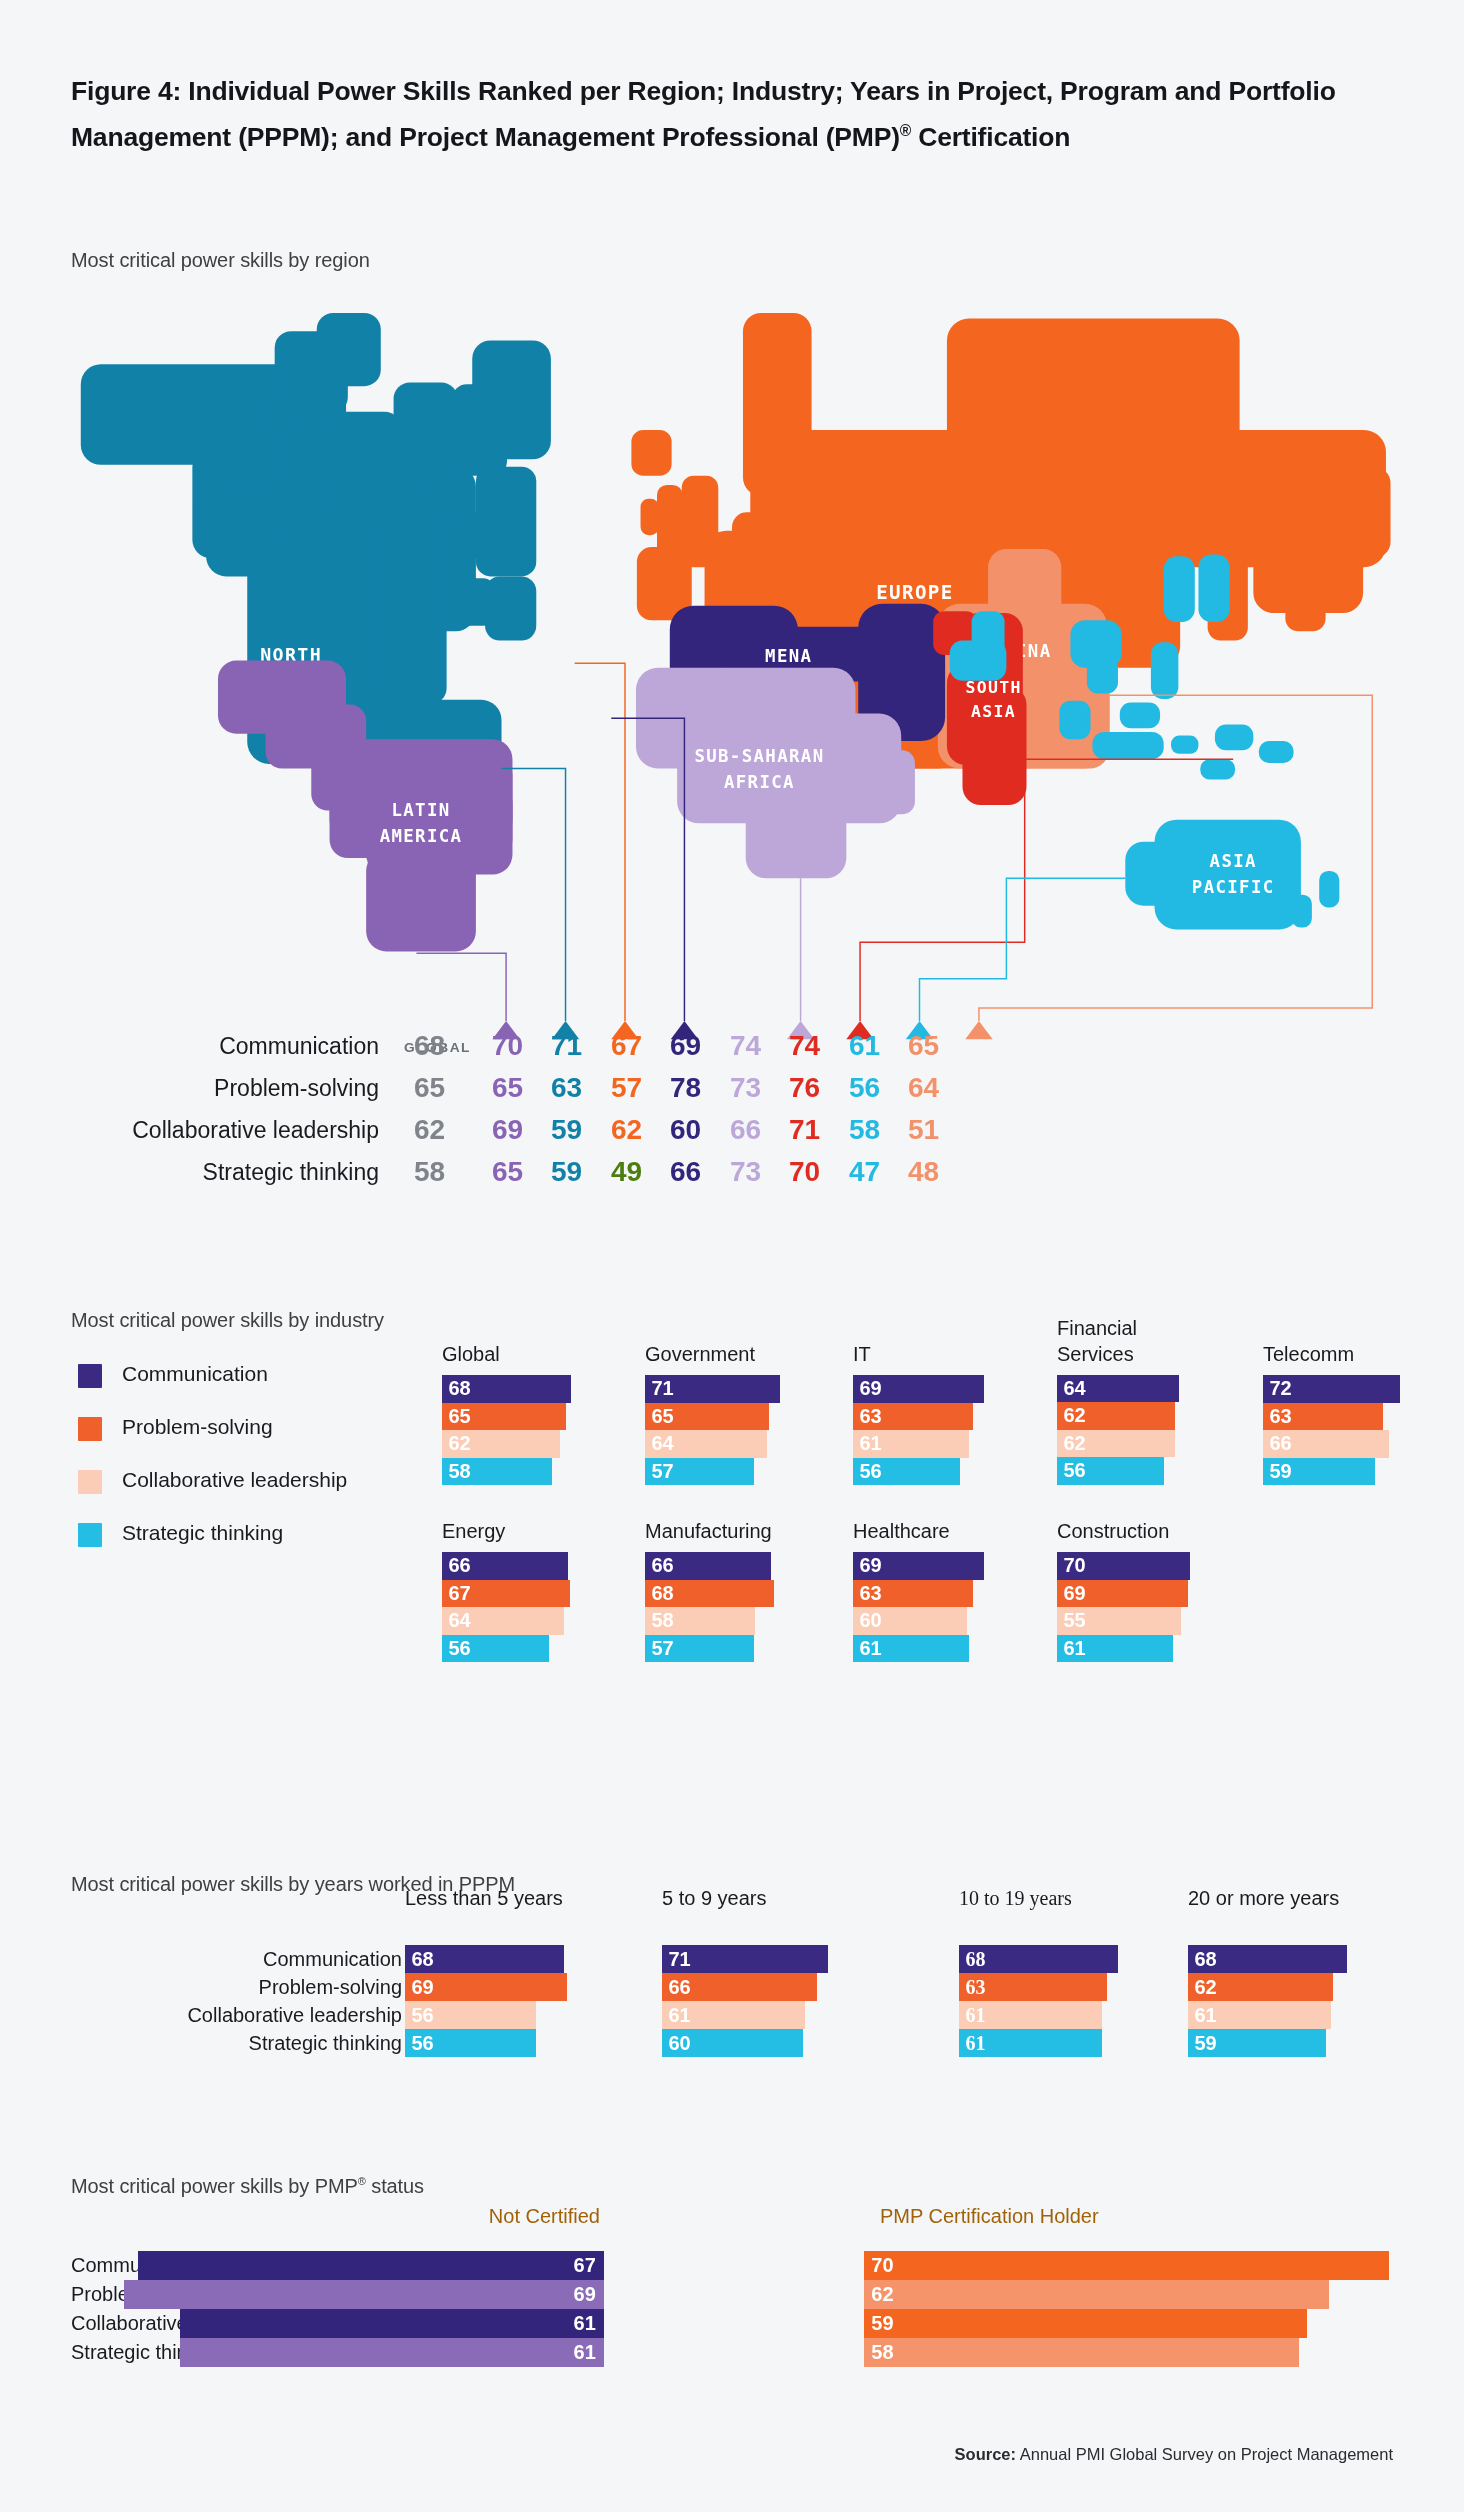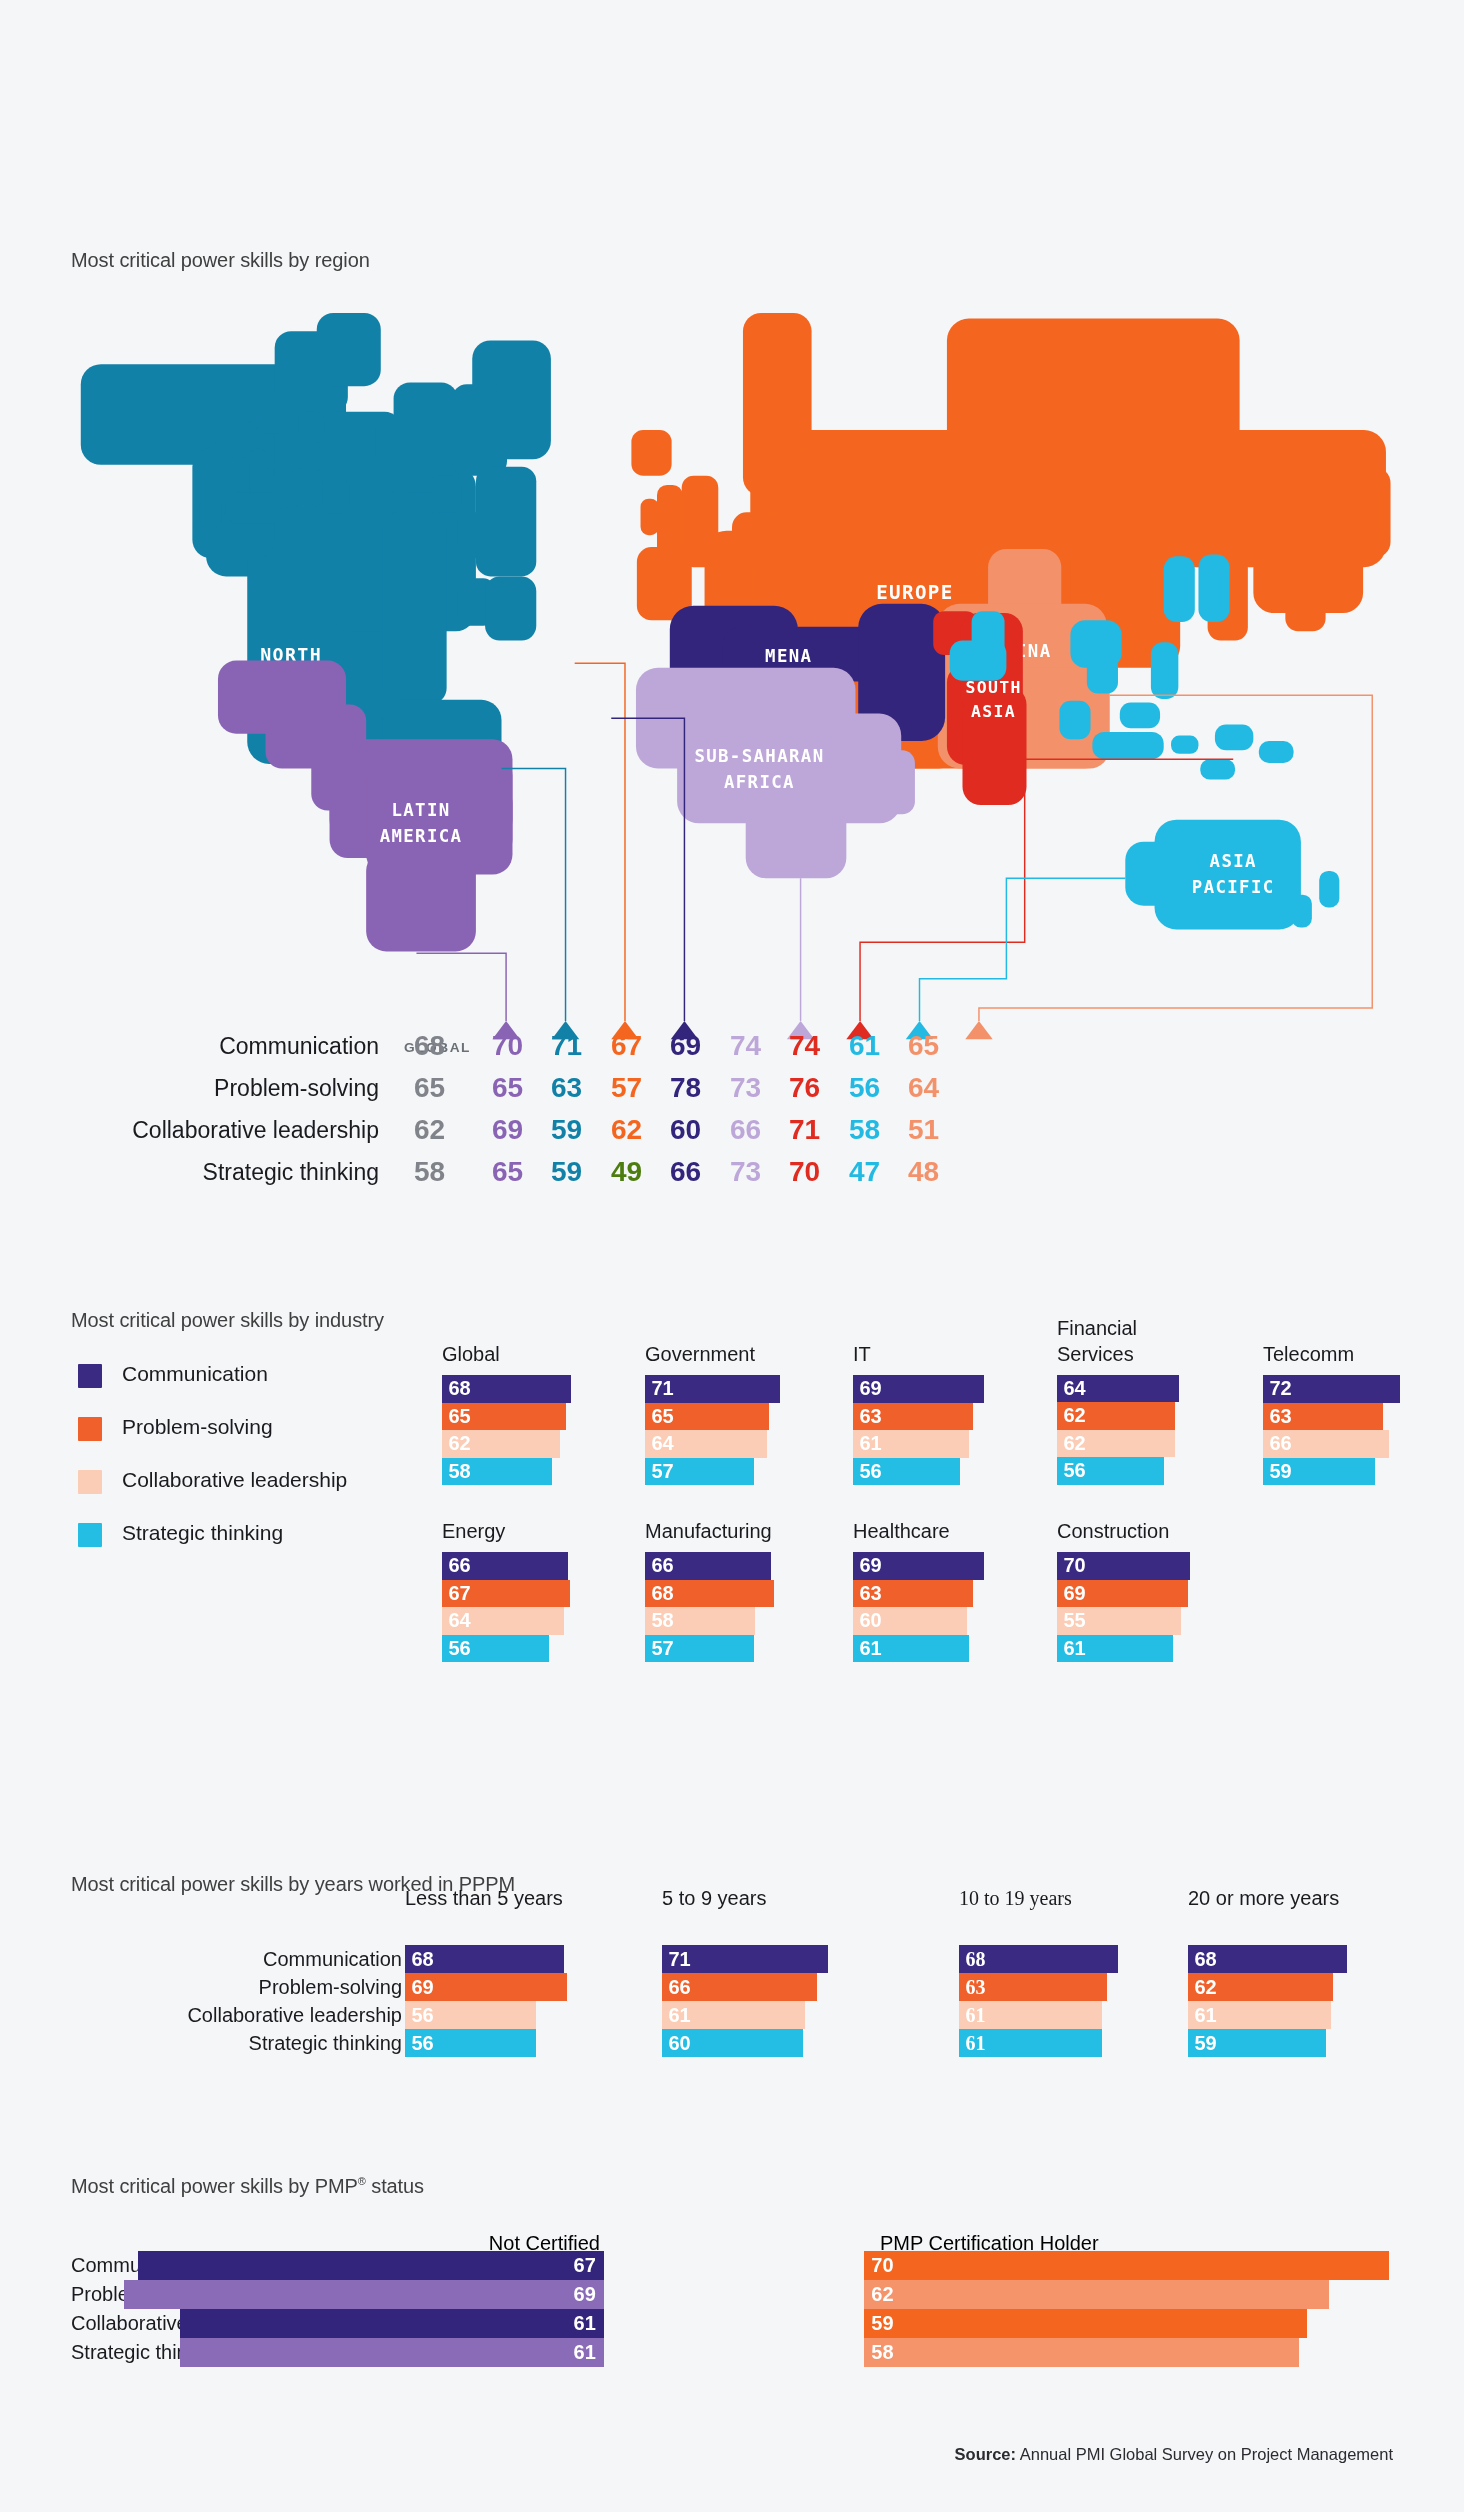--- a/index.html
+++ b/index.html
@@ -72,21 +72,21 @@
   .pp-bars{position:absolute;left:0;top:60px;width:256px;}
   .pp-bar{
     position:relative;height:28px;color:#fff;font-size:20px;font-weight:600;
     line-height:28px;padding-left:6.4px;box-sizing:border-box;white-space:nowrap;
   }
 
   
   #pmp-wrap{position:absolute;left:0;top:2196px;width:1464px;height:210px;}
   .pmp-labels{position:absolute;left:71px;top:55px;}
   .pmp-label{font-size:20px;line-height:29px;height:29px;color:#1b1b1f;white-space:nowrap;}
-  .pmp-head{position:absolute;font-size:20px;color:#000000;white-space:nowrap;margin-top:27px;}
+  .pmp-head{position:absolute;font-size:20px;color:#a16207;white-space:nowrap;}
   .pmp-rows{position:absolute;left:0;top:55px;width:1464px;}
   .pmp-row{position:relative;height:29px;}
   .pmp-left{
     position:absolute;right:860px;height:29px;color:#fff;font-size:20px;font-weight:600;
     line-height:29px;text-align:right;padding-right:8.2px;box-sizing:border-box;white-space:nowrap;
   }
   .pmp-right{
     position:absolute;left:864px;height:29px;color:#fff;font-size:20px;font-weight:600;
     line-height:29px;padding-left:7.3px;box-sizing:border-box;white-space:nowrap;
   }
@@ -100,20 +100,23 @@
   .map-label{
     font-family:"DejaVu Sans Mono","Liberation Mono",monospace;
     font-weight:700;fill:#ffffff;letter-spacing:1.5px;
   }
 </style>
 </head>
 <body>
 
 <div class="page">
 
+  <div id="fig-title">
+    <span>Figure 4: Individual Power Skills Ranked per Region; Industry; Years in Project, Program and Portfolio Management (PPPM); and Project Management Professional (PMP)</span><sup>®</sup><span> Certification</span>
+  </div>
 
   <div class="section-head" style="left:71px;top:249px;">Most critical power skills by region</div>
 
   <div id="map-wrap">
     <svg id="map-svg" width="1464" height="750" viewBox="0 0 1600 820" xmlns="http://www.w3.org/2000/svg">
 
       <g fill="#1281a8">
         <rect x="88" y="68" width="290" height="110" rx="22"></rect>
         <rect x="225" y="150" width="230" height="150" rx="22"></rect>
         <rect x="270" y="240" width="210" height="265" rx="24"></rect>

